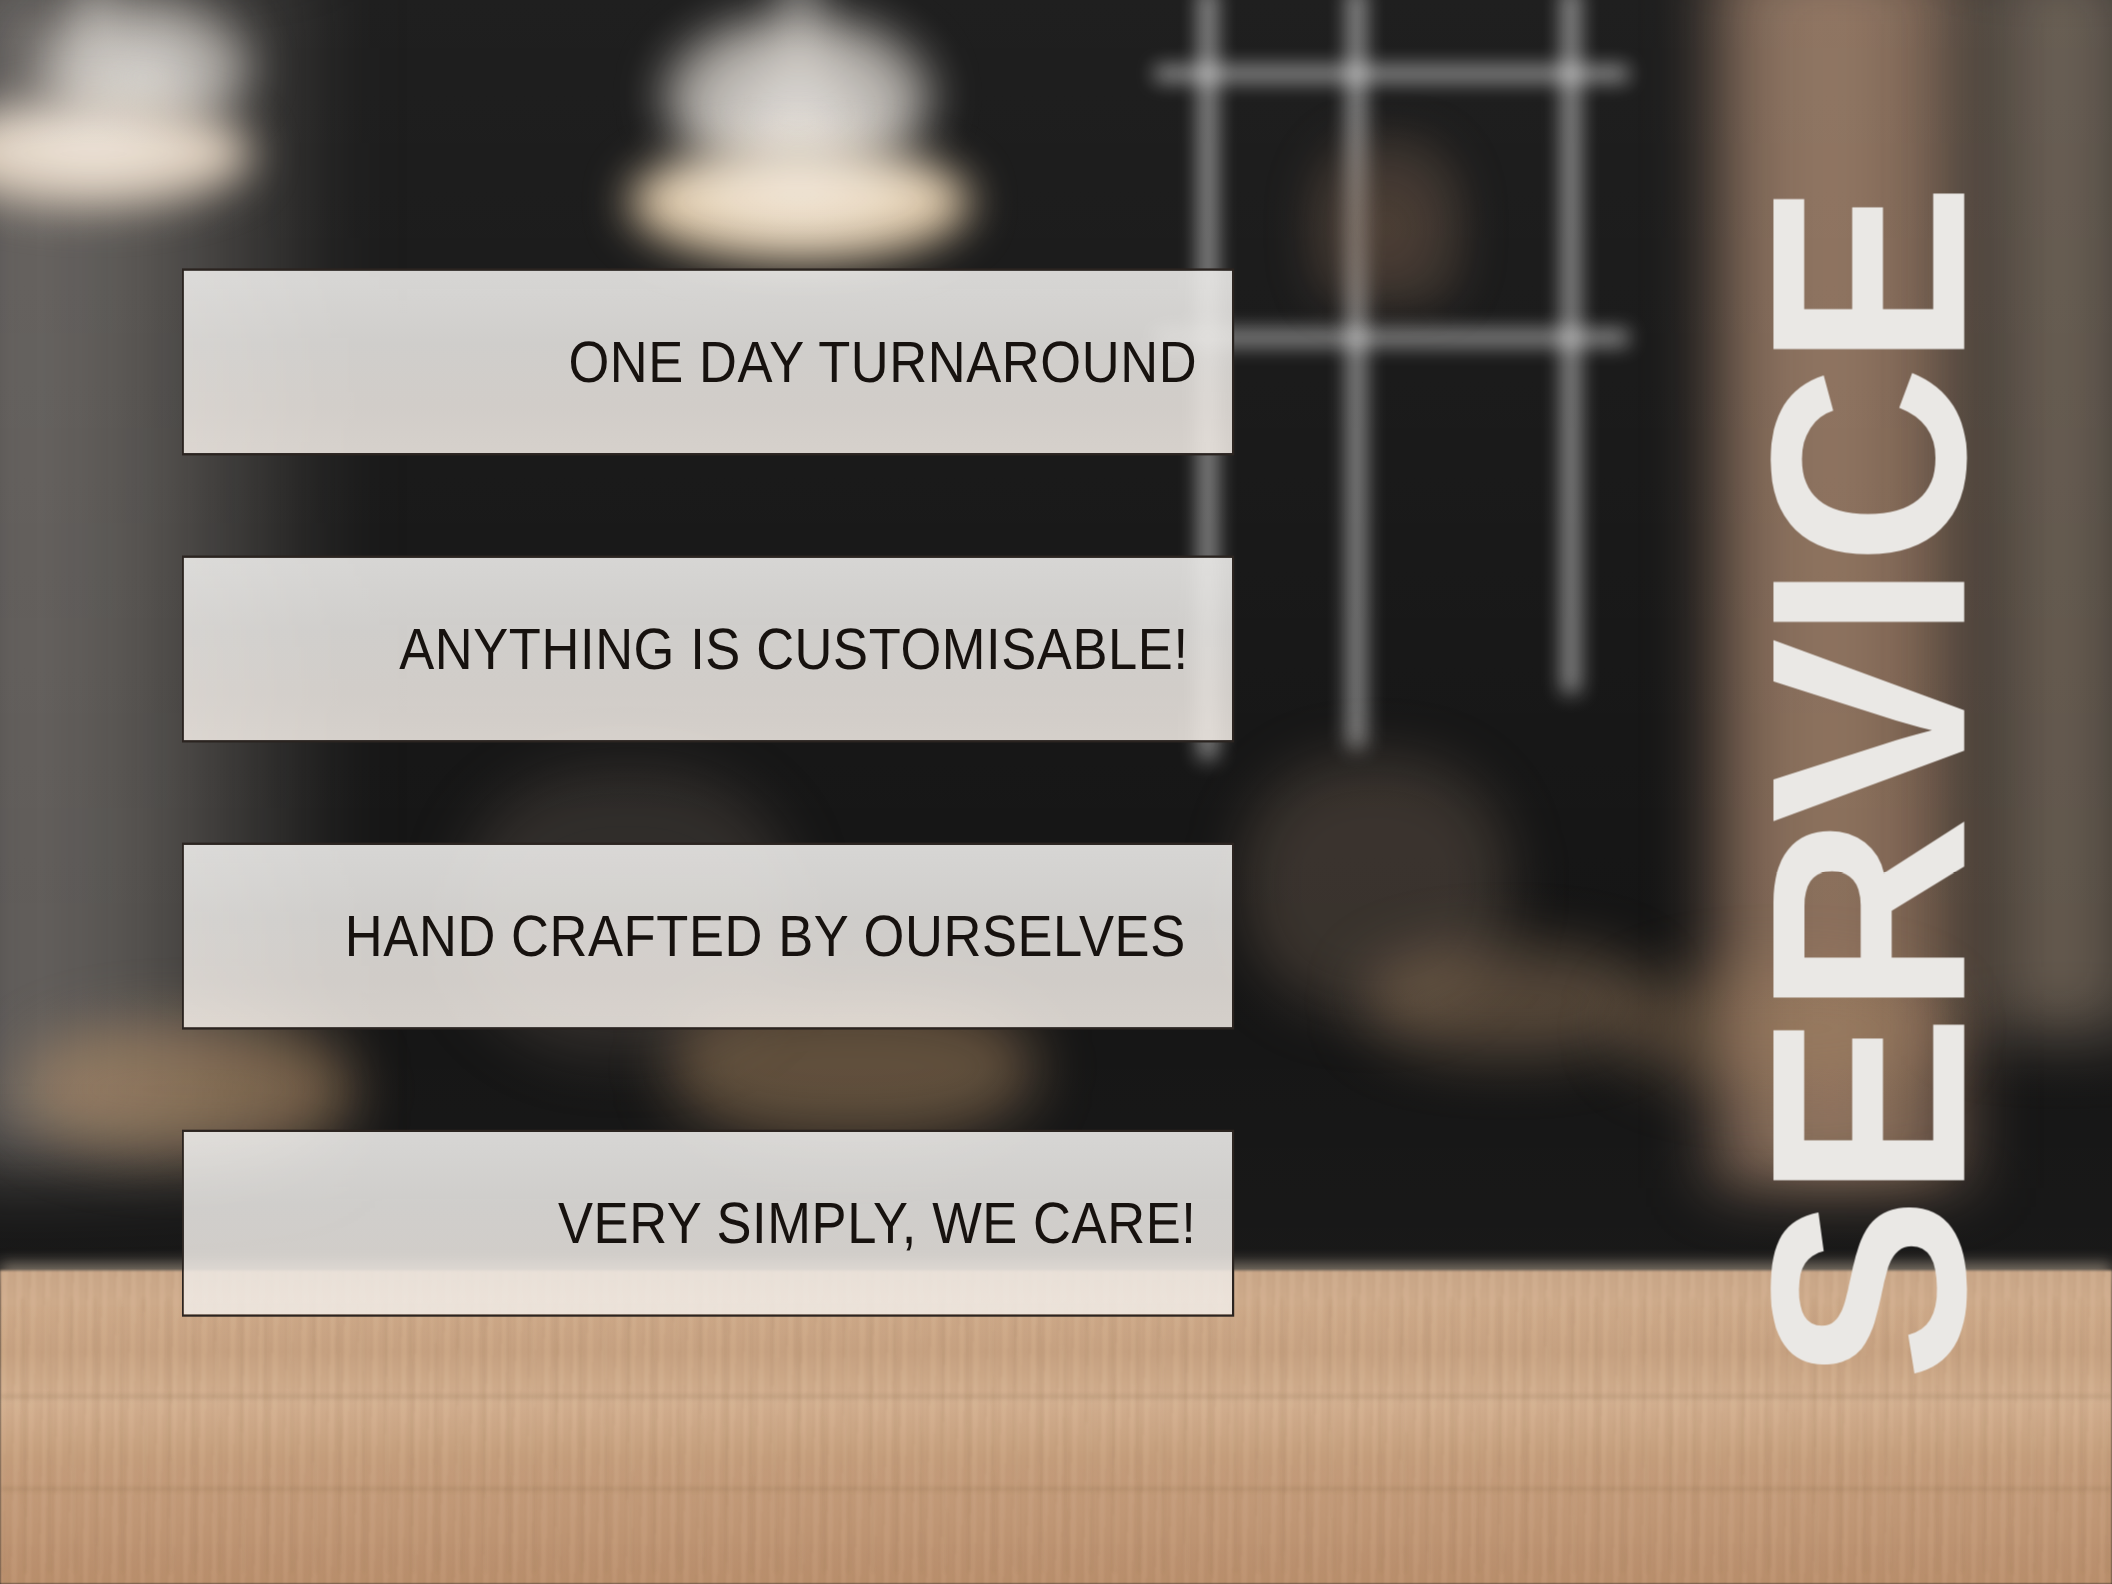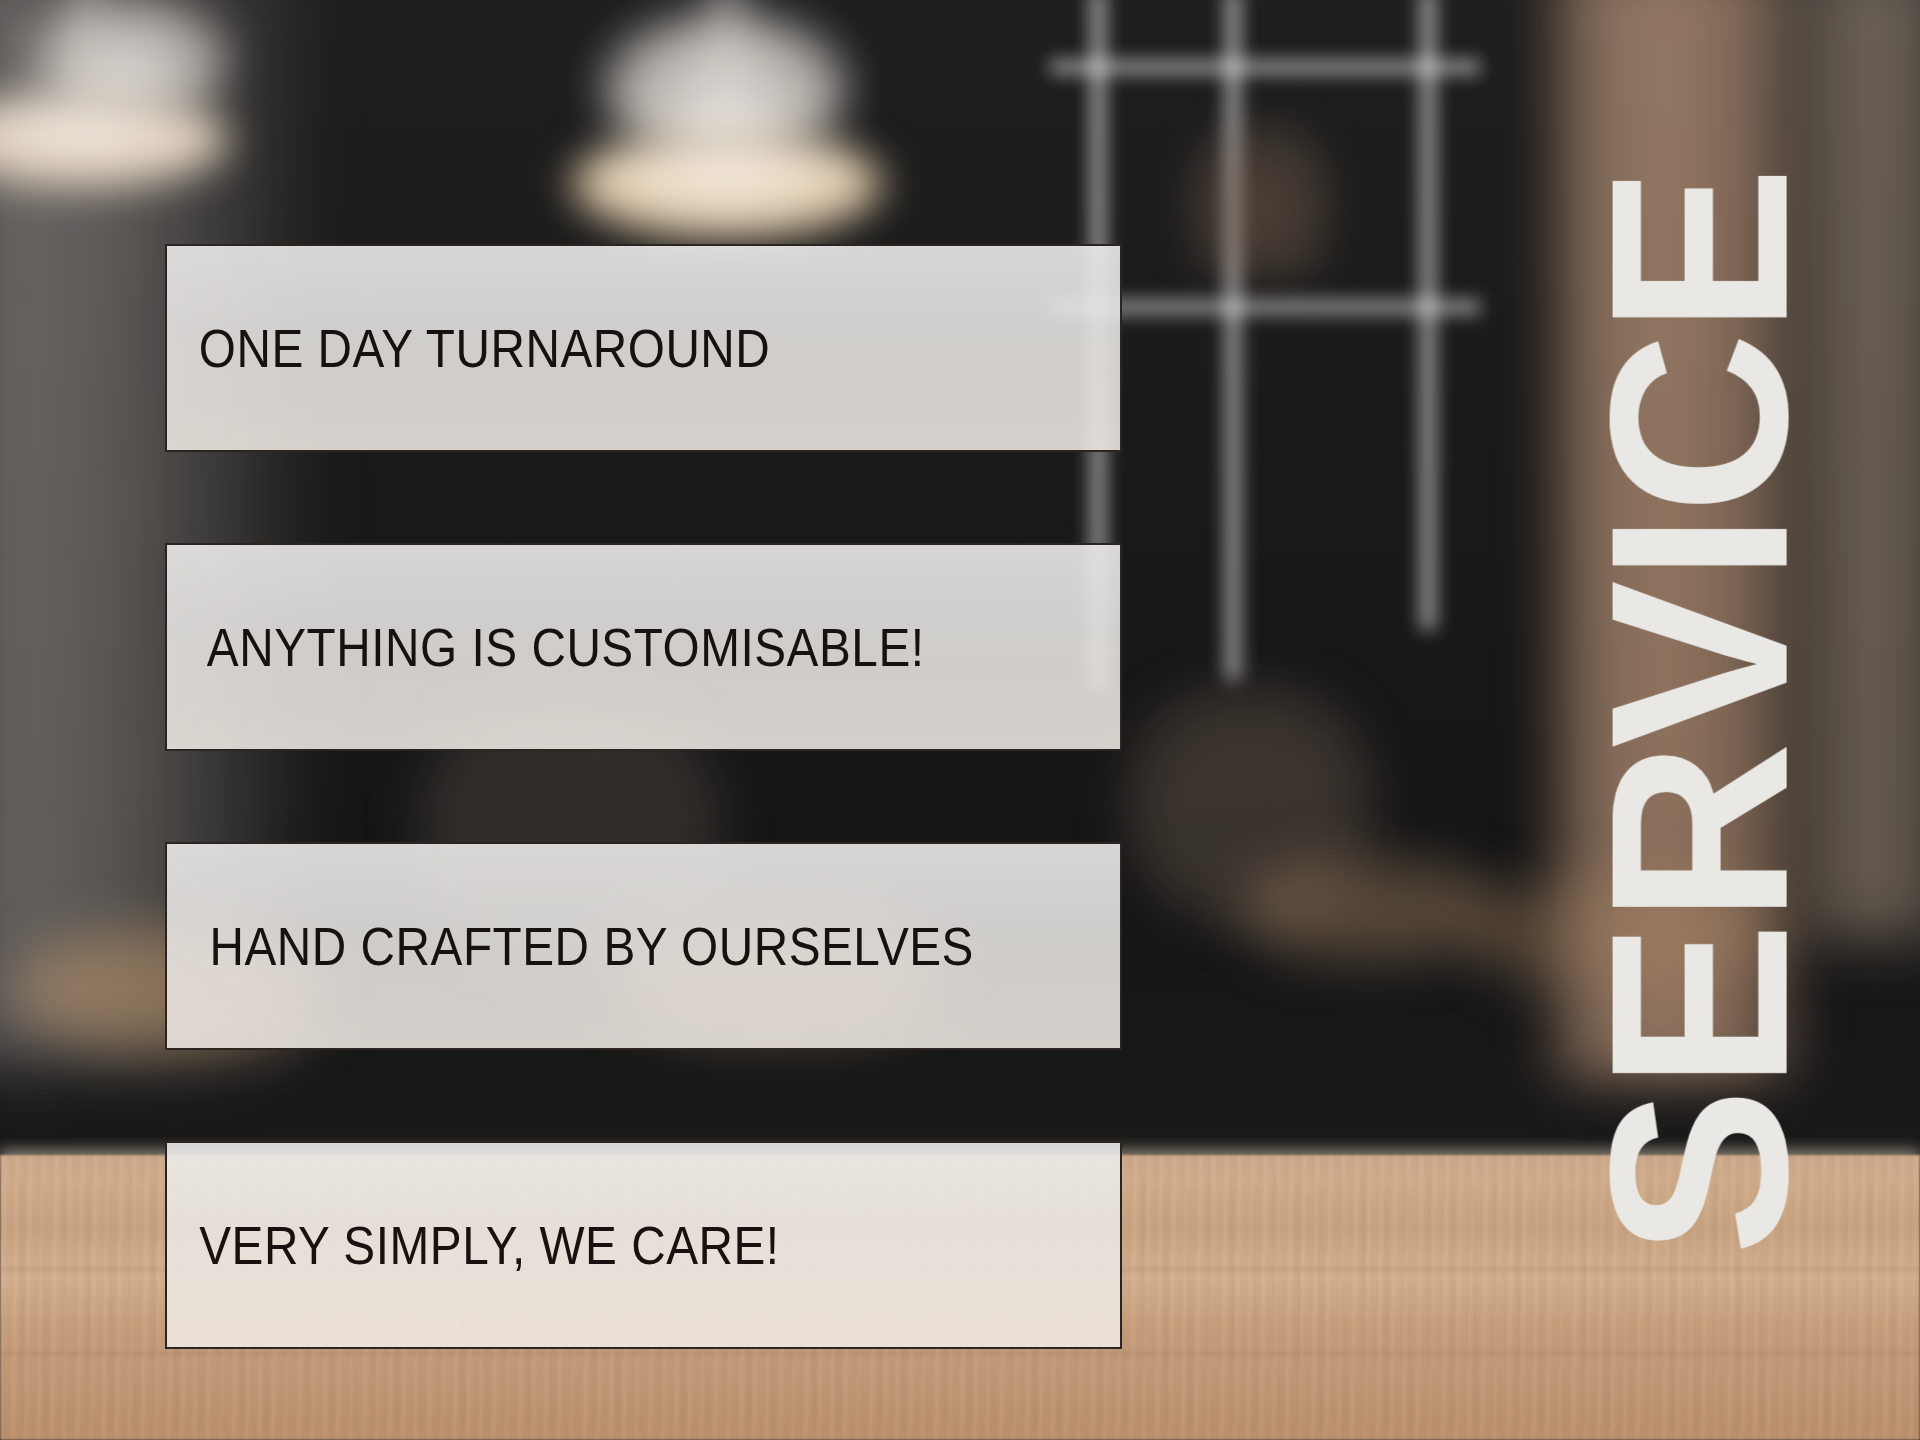--- a/index.html
+++ b/index.html
@@ -223,32 +223,32 @@
   
   .boxes {
     position: absolute;
     left: 165px;
     top: 244px;
     width: 957px;
   }
   .feature-box {
     position: relative;
     width: 957px;
-    height: 208px;
+    height: 170px;
     margin-bottom: 91px;
     border: 2px solid #2b2420;
     background: linear-gradient(180deg,
         rgba(236,235,233,0.90) 0%,
         rgba(233,231,228,0.88) 40%,
         rgba(237,232,227,0.87) 75%,
         rgba(240,234,228,0.88) 100%);
     box-sizing: border-box;
     display: flex;
     align-items: center;
-    justify-content: flex-start;
+    justify-content: flex-end;
   }
   .feature-box:last-child { margin-bottom: 12px; }
 
   .feature-label {
     font-family: "Liberation Sans", sans-serif;
     font-size: 53px;
     font-weight: 400;
     letter-spacing: 0.6px;
     color: #17120f;
     white-space: nowrap;

